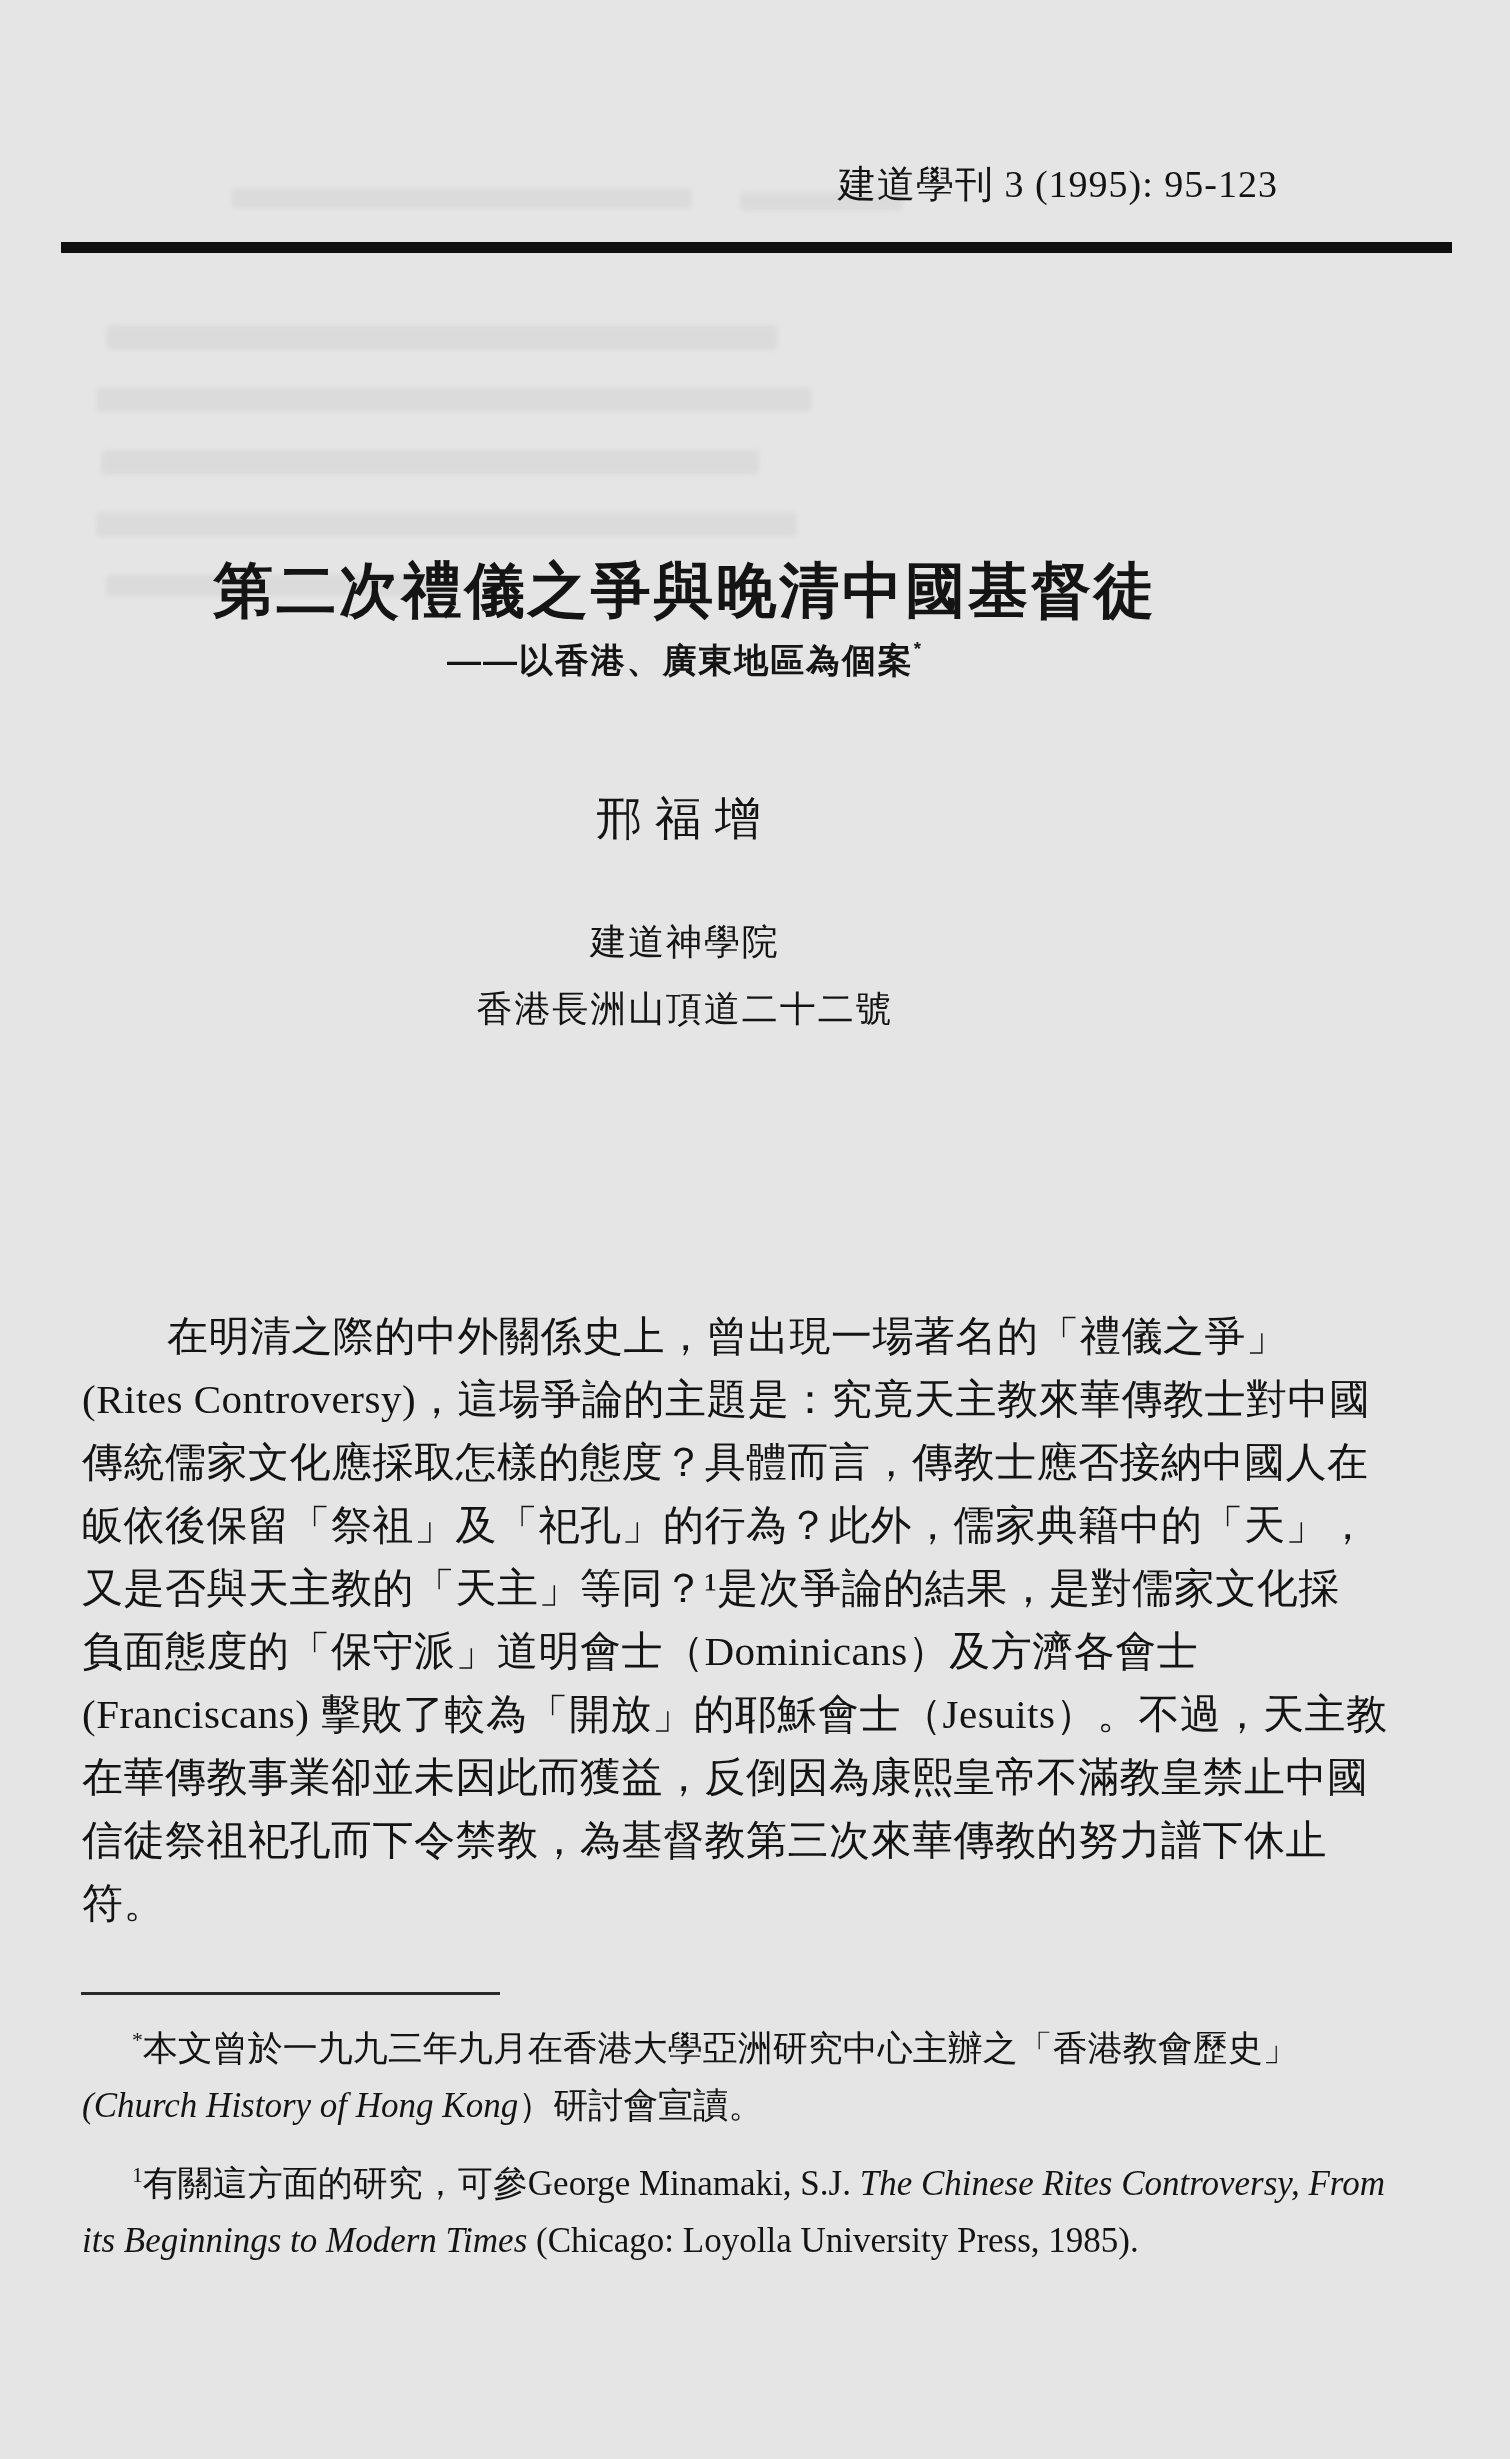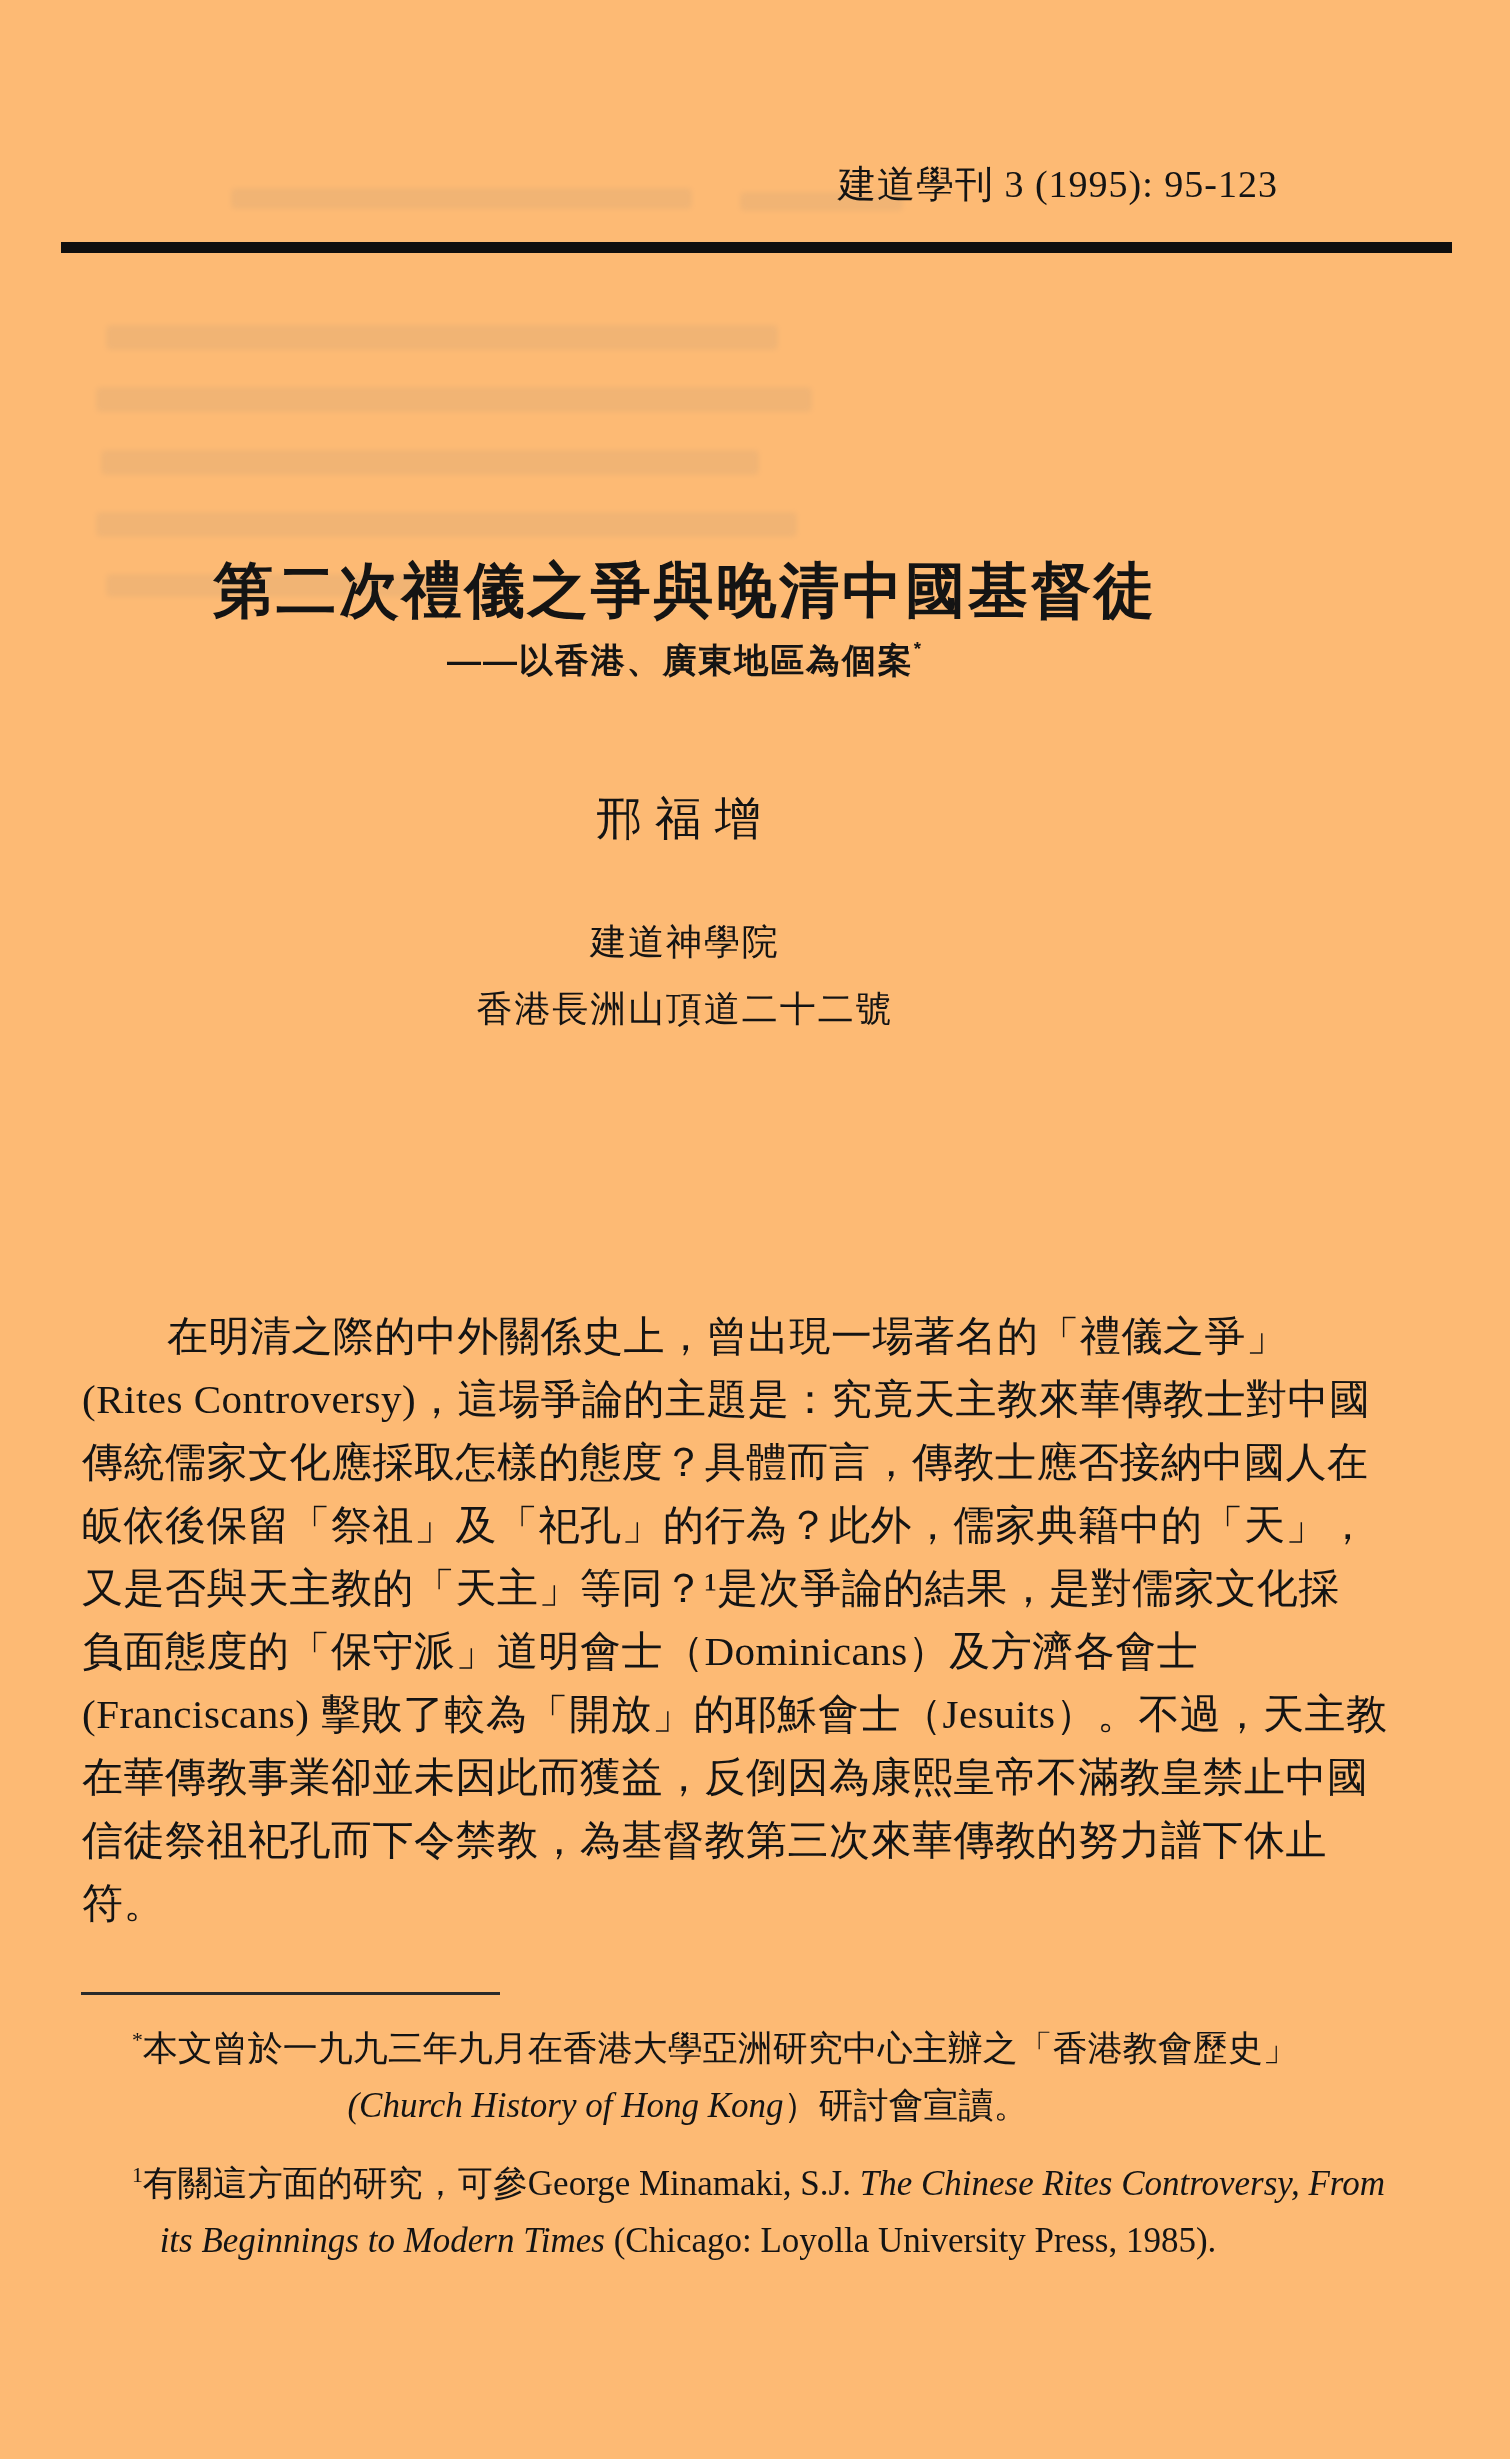--- a/index.html
+++ b/index.html
@@ -1,20 +1,20 @@
 <!DOCTYPE html>
 <html lang="zh-Hant"><head>
 <meta charset="utf-8">
 <style>
   html, body { margin:0; padding:0; background:#ffffff; }
   .page {
     position: relative;
     width: 1510px;
     height: 2459px;
-    background: #fdba74;
+    background: #e5e5e5;
     color: #141414;
     font-family: "Liberation Serif", "DejaVu Serif", serif;
     overflow: hidden;
   }
   
   .journal-header {
     position: absolute;
     top: 159px;
     right: 232px;
     font-size: 38px;
@@ -115,21 +115,21 @@
   }
   .footnotes {
     position: absolute;
     top: 2012px;
     left: 82px;
     width: 1212px;
     font-size: 35px;
     line-height: 57px;
   }
   .footnote + .footnote { margin-top: 12.5px; }
-  .fn-line { white-space: nowrap; text-align: center; }
+  .fn-line { white-space: nowrap; }
   .fn-line.fn-first { text-indent: 50px; }
   .footnotes sup { font-size: 0.62em; vertical-align: 13.4px; }
   .italic { font-style: italic; }
 </style>
 </head>
 <body>
 
 <div class="page">
 
   <div class="bleed" style="top:188px; left:231px; width:461px; height:21px;"></div>

